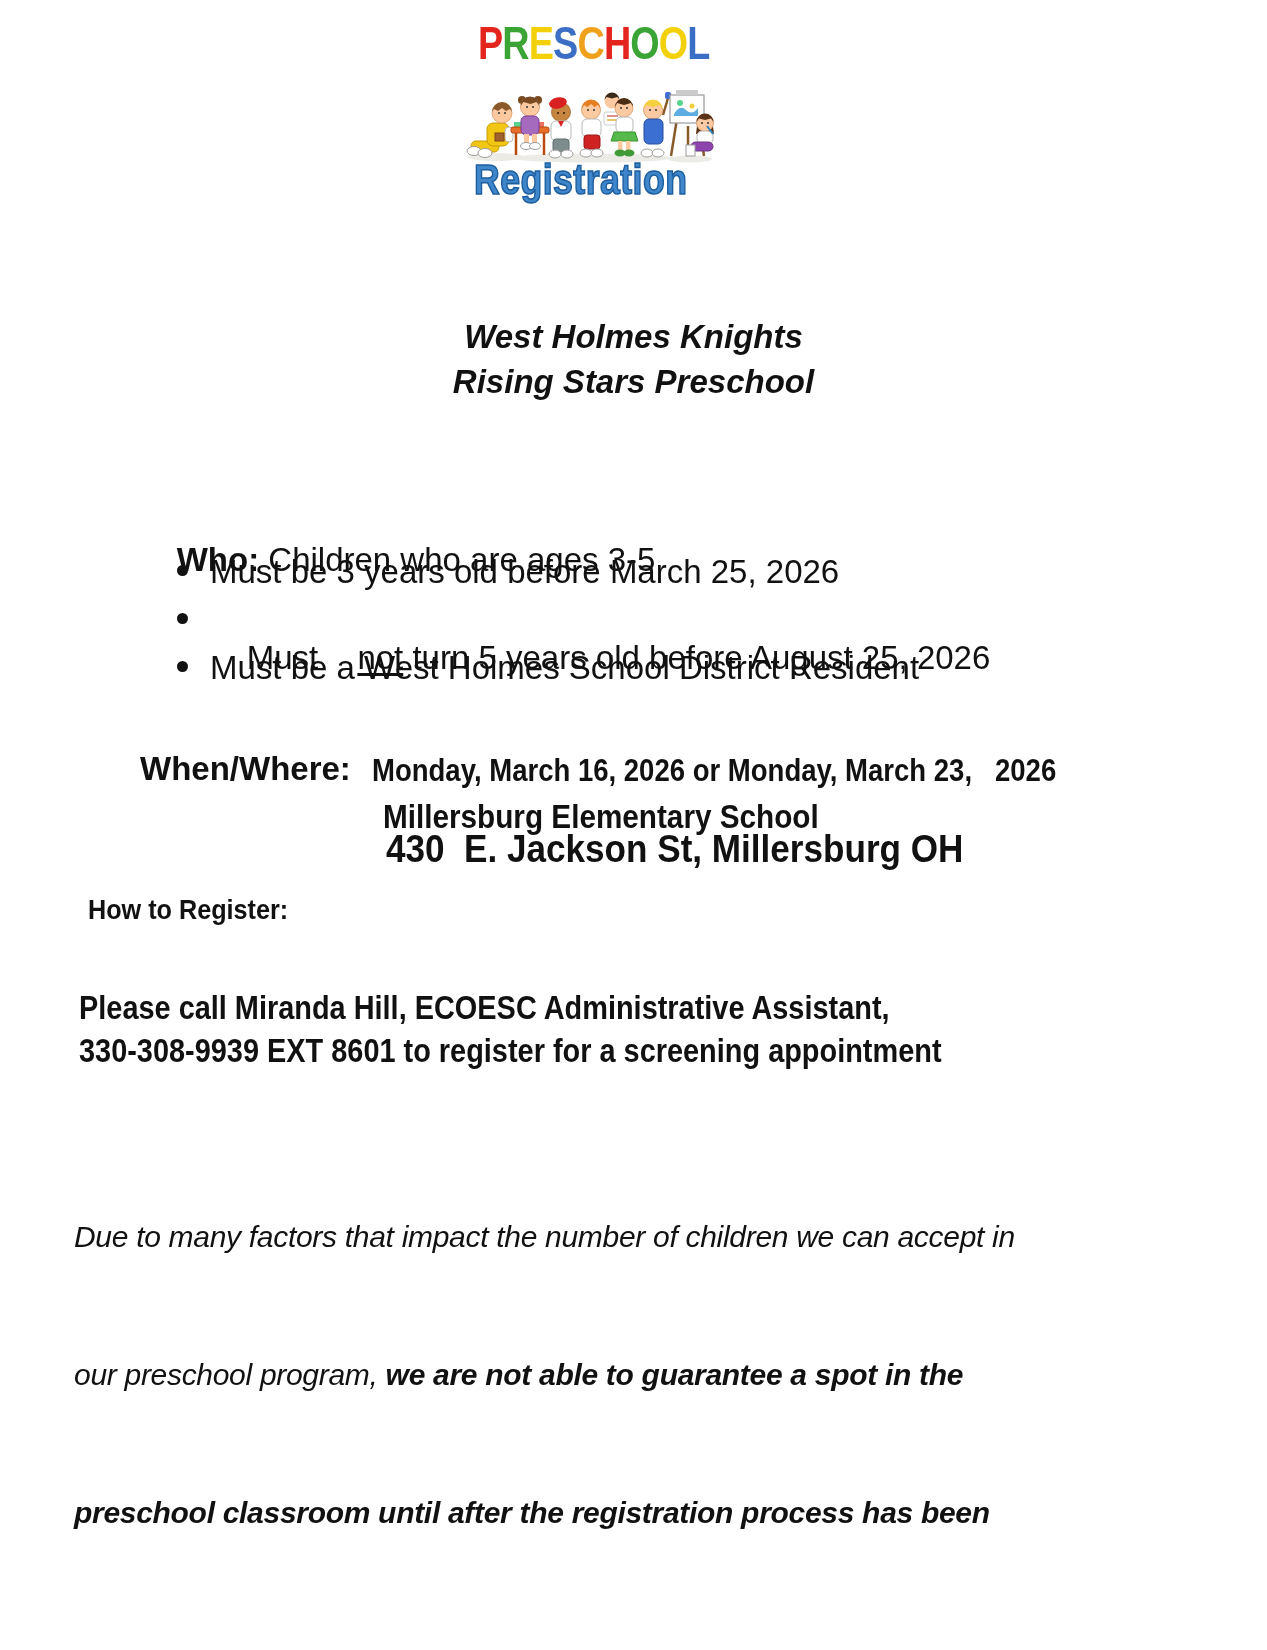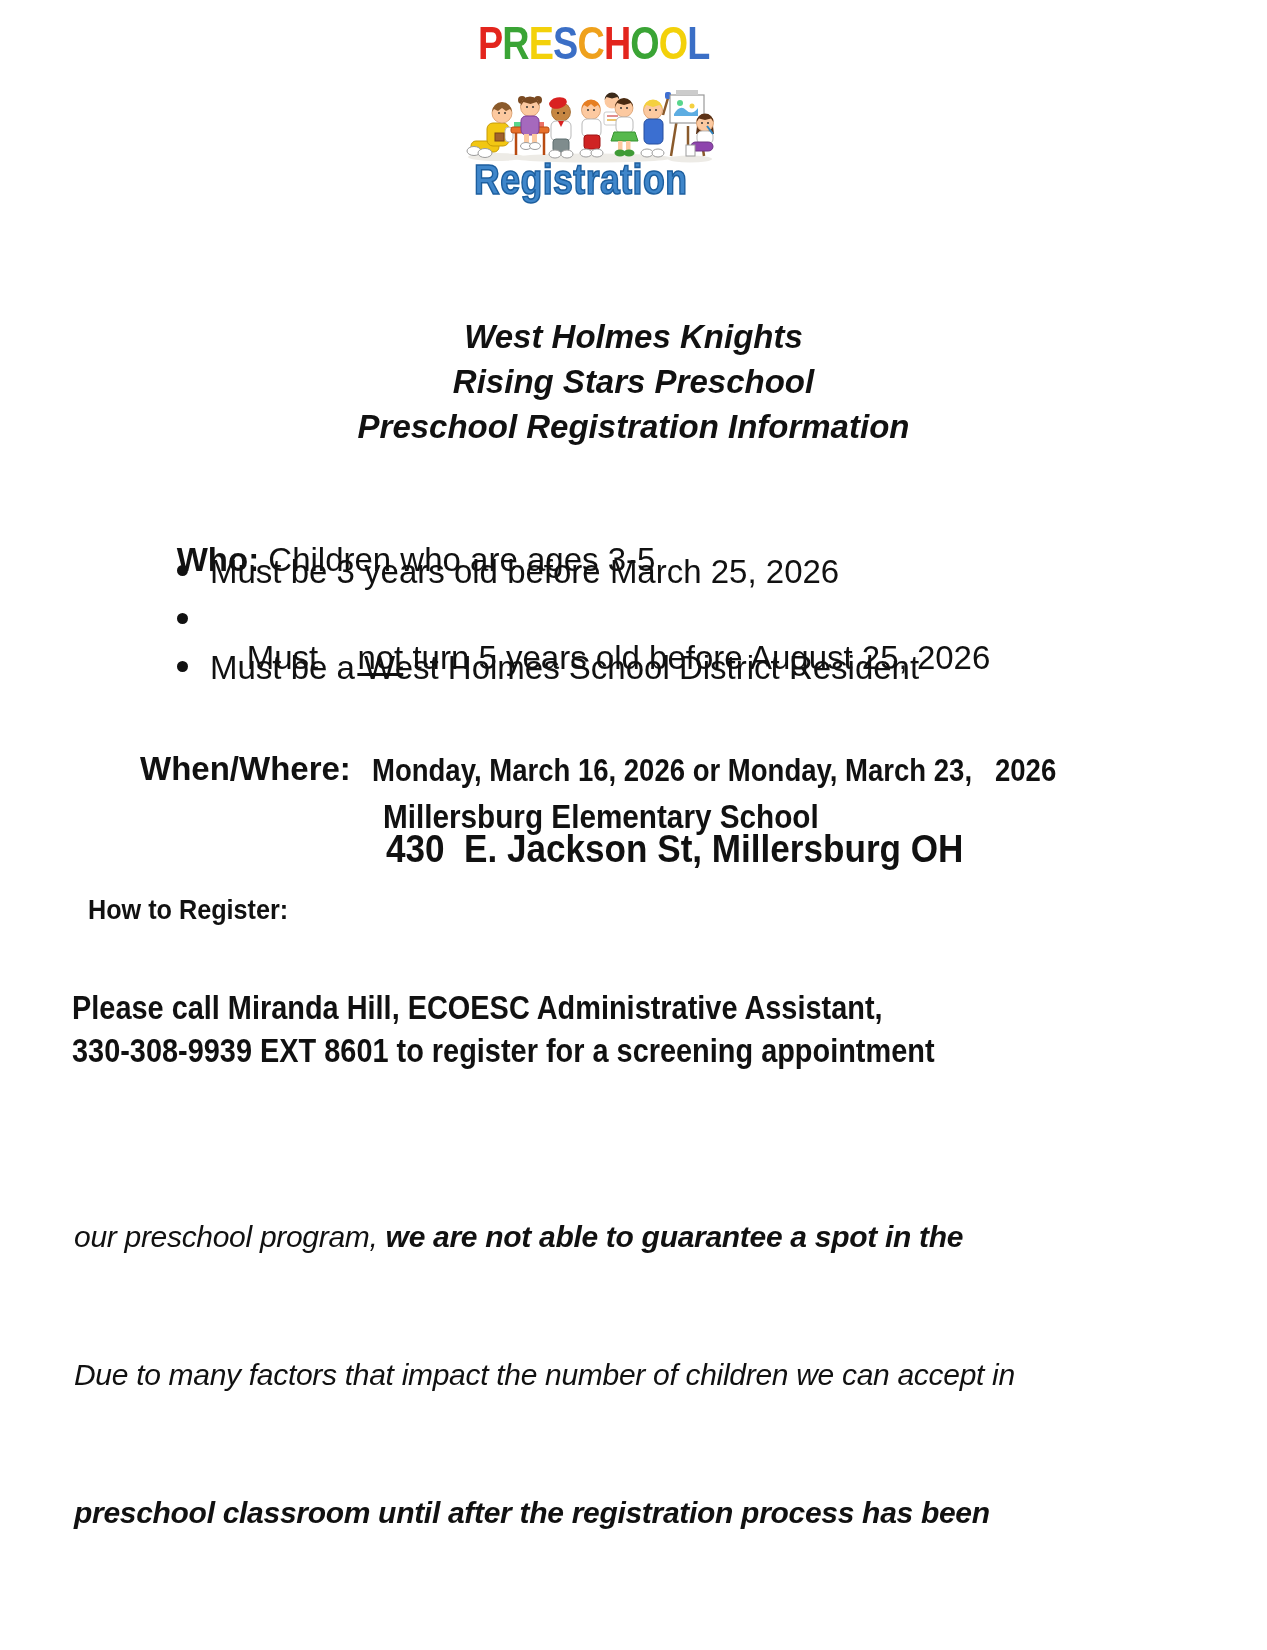--- a/index.html
+++ b/index.html
@@ -29,21 +29,21 @@
   .body-line{font-size:33px;white-space:pre;}
   .bullet-dot{
     position:absolute;width:11px;height:11px;border-radius:50%;
     background:#111111;
   }
   .ul-not{text-decoration:underline;text-decoration-thickness:3px;text-underline-offset:4px;margin-left:30px;}
   .cond{display:inline-block;transform-origin:0 50%;white-space:pre;font-weight:bold;}
   .c86{transform:scaleX(0.86);}
   .c90{transform:scaleX(0.90);}
   .c85{transform:scaleX(0.85);}
-  .call-line{font-size:34px;}
+  .call-line{font-size:34px;margin-left:7px;}
   .closing{
     font-size:30px;font-style:italic;line-height:46px;letter-spacing:-0.3px;
     white-space:pre;
   }
   .closing .b{font-weight:bold;}
 </style>
 </head>
 <body>
 
 <div class="page">
@@ -154,21 +154,20 @@
       <rect x="224" y="77" width="9" height="11" fill="#ffffff" stroke="#9c9c9c" stroke-width="1"></rect>
       <line x1="251" y1="66" x2="245" y2="58" stroke="#2e86c1" stroke-width="2"></line>
     </svg>
   </div>
 
   <div class="abs logo-reg" style="color: rgb(63, 134, 202);">Registration</div>
 
   <div class="abs heading">
     <div>West Holmes Knights</div>
     <div>Rising Stars Preschool</div>
-    <div>Preschool Registration Information</div>
   </div>
 
   <div class="abs body-line" style="left:140px;top:503px;">
     <span class="b">Who:</span><span> Children who are ages 3-5</span>
   </div>
 
   <span class="bullet-dot" style="left:177px;top:565px;"></span>
   <div class="abs body-line" style="left:210px;top:553px;">Must be 3 years old before March 25, 2026</div>
 
   <span class="bullet-dot" style="left:177px;top:613px;"></span>
@@ -195,19 +194,19 @@
   </div>
 
   <div class="abs call-line" style="left:72px;top:988px;">
     <span class="cond c85">Please call Miranda Hill, ECOESC Administrative Assistant,</span>
   </div>
   <div class="abs call-line" style="left:72px;top:1031px;">
     <span class="cond c85">330-308-9939 EXT 8601 to register for a screening appointment</span>
   </div>
 
   <div class="abs closing" style="left:74px;top:1122px;">
+    <div>Due to many factors that impact the number of children we can accept in</div>
     <div><span>our preschool program, </span><span class="b">we are not able to guarantee a spot in the</span></div>
-    <div>Due to many factors that impact the number of children we can accept in</div>
     <div class="b">preschool classroom until after the registration process has been</div>
     <div><span class="b">completed.</span><span> We look forward to meeting you and your child.</span></div>
   </div>
 
 </div>
 
 </body></html>

